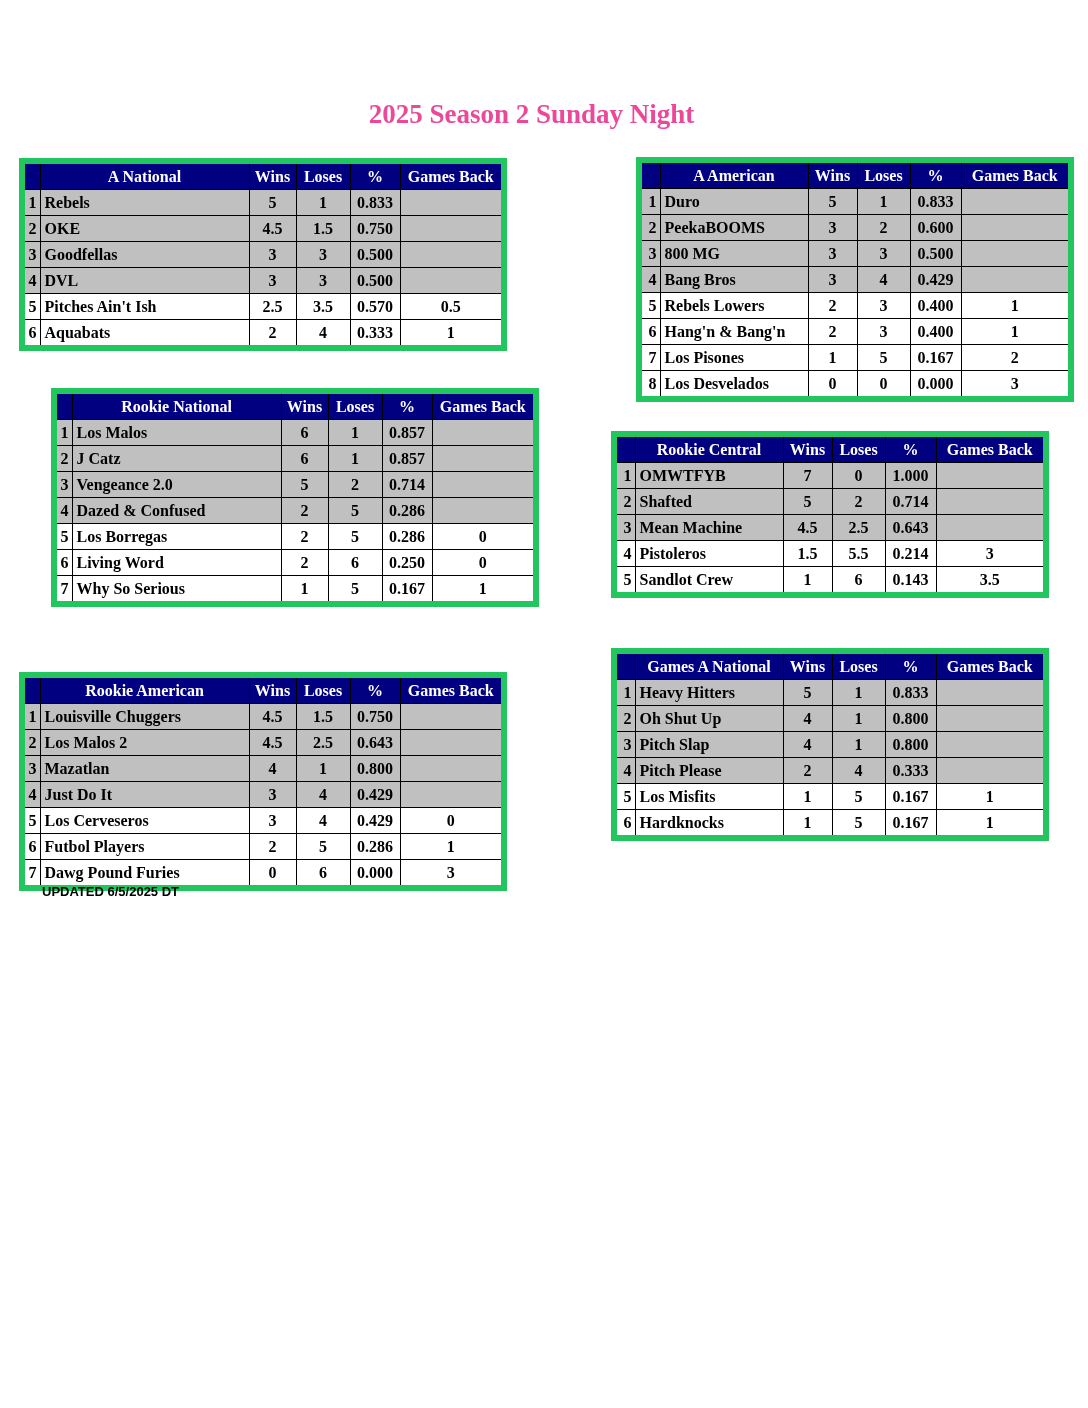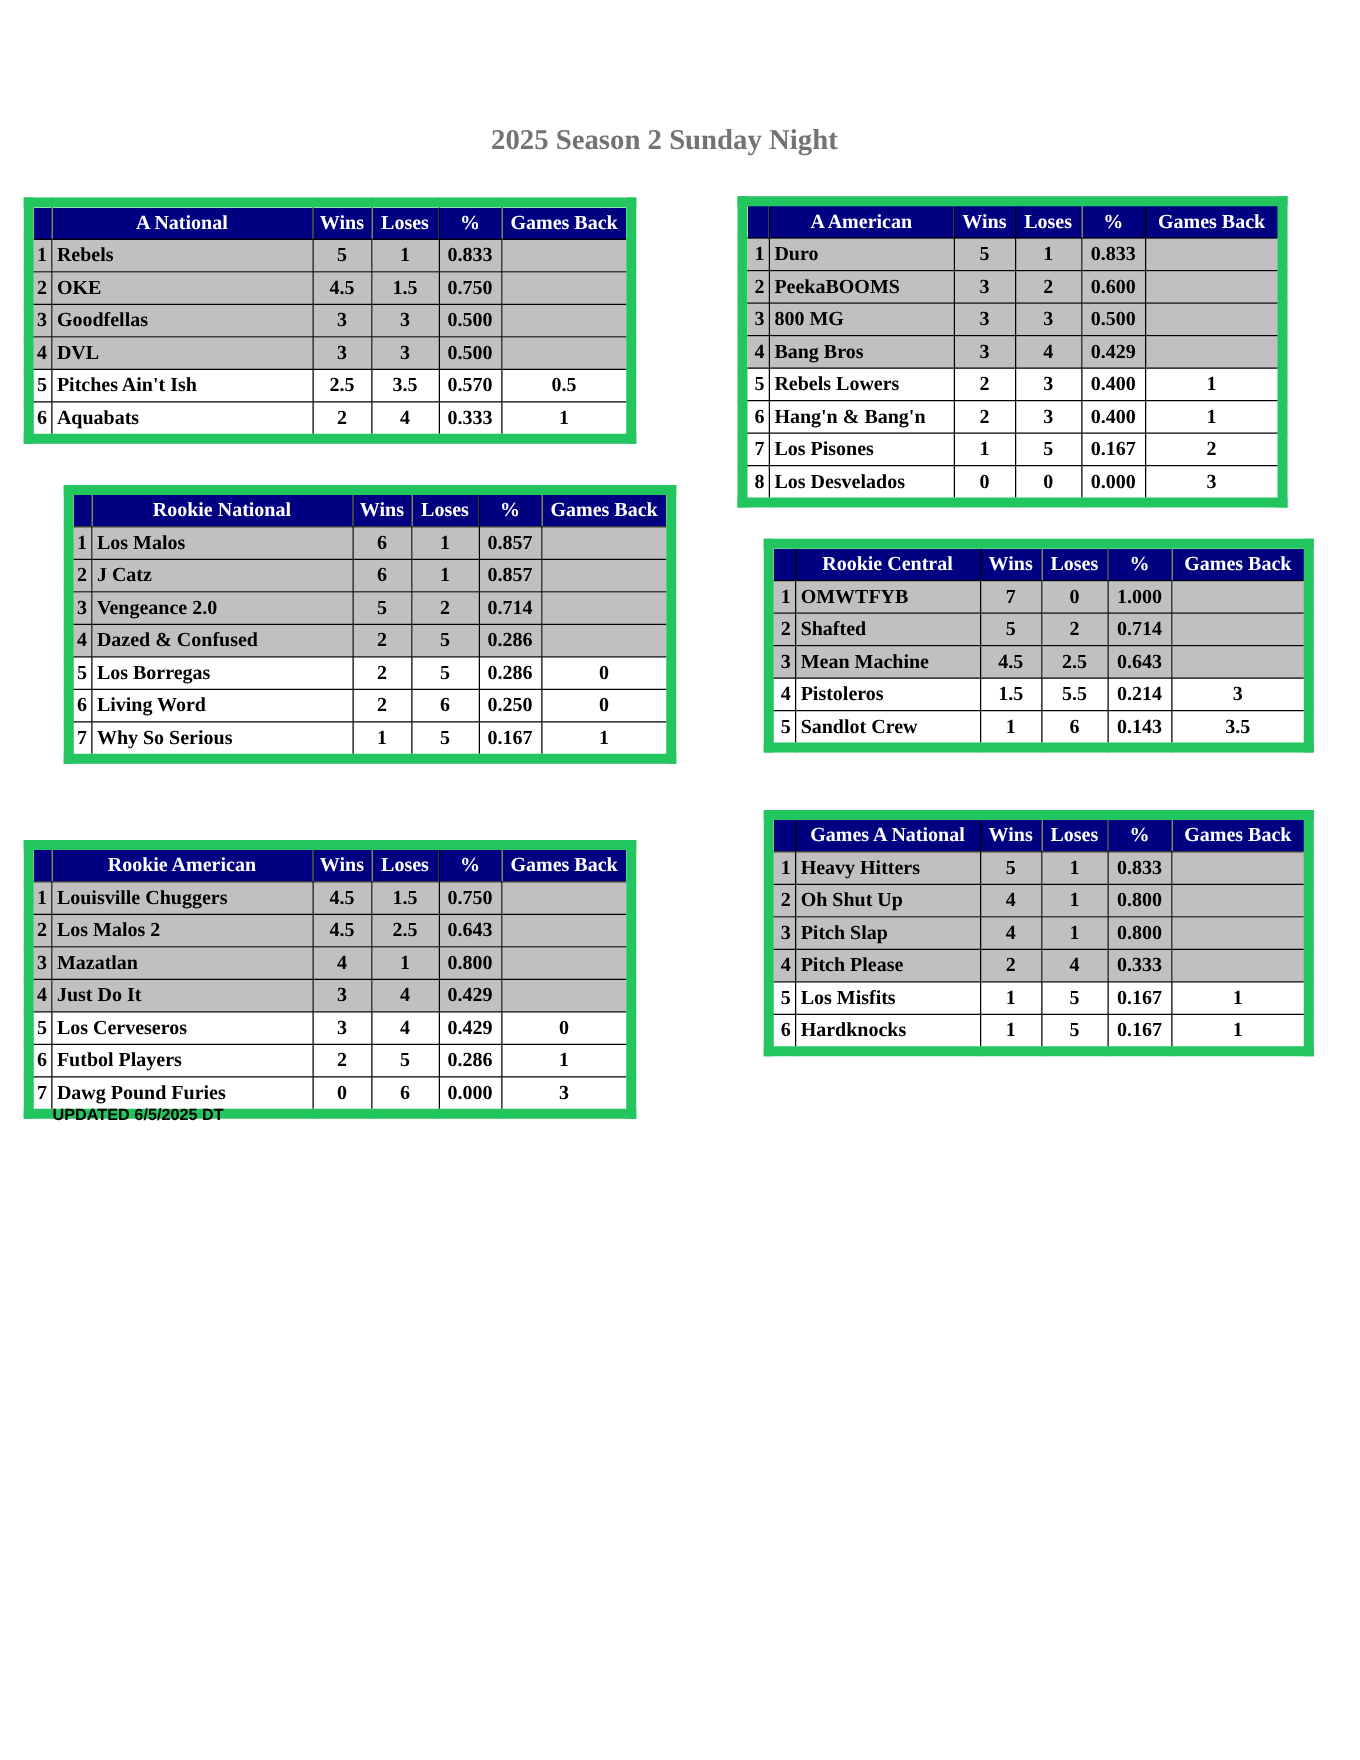--- a/index.html
+++ b/index.html
@@ -7,30 +7,30 @@
     width: 1088px; height: 1408px;
     background: #ffffff;
     position: relative;
     font-family: "Liberation Serif", serif;
   }
   .page-title {
     position: absolute;
     top: 99px; left: 0;
     width: 1063px;
     text-align: center;
-    font-size: 23px;
+    font-size: 27px;
     font-weight: bold;
-    color: #737373;
+    color: #ec4899;
     margin: 0;
   }
   .tbl { position: absolute; }
   table.standings {
     border-collapse: collapse;
     table-layout: fixed;
-    border: 8px solid #22c55e;
+    border: 6px solid #22c55e;
   }
   table.standings th, table.standings td {
     border: 1px solid #000000;
     height: 25px;
     padding: 0;
     font-weight: bold;
     font-size: 16px;
     line-height: 1;
     white-space: nowrap;
     overflow: hidden;
@@ -126,21 +126,21 @@
           <td class="rank">6</td>
           <td class="team">Aquabats</td>
           <td class="num">2</td>
           <td class="num">4</td>
           <td class="num">0.333</td>
           <td class="num">1</td>
         </tr>
       </tbody>
     </table>
   </div>
-<div class="tbl" style="left:590px; top:157px;">
+<div class="tbl" style="left:636px; top:157px;">
     <table class="standings">
       <colgroup>
         <col style="width: 21px;">
         <col style="width: 148px;">
         <col style="width: 49px;">
         <col style="width: 53px;">
         <col style="width: 51px;">
         <col style="width: 110px;">
       </colgroup>
       <thead>

